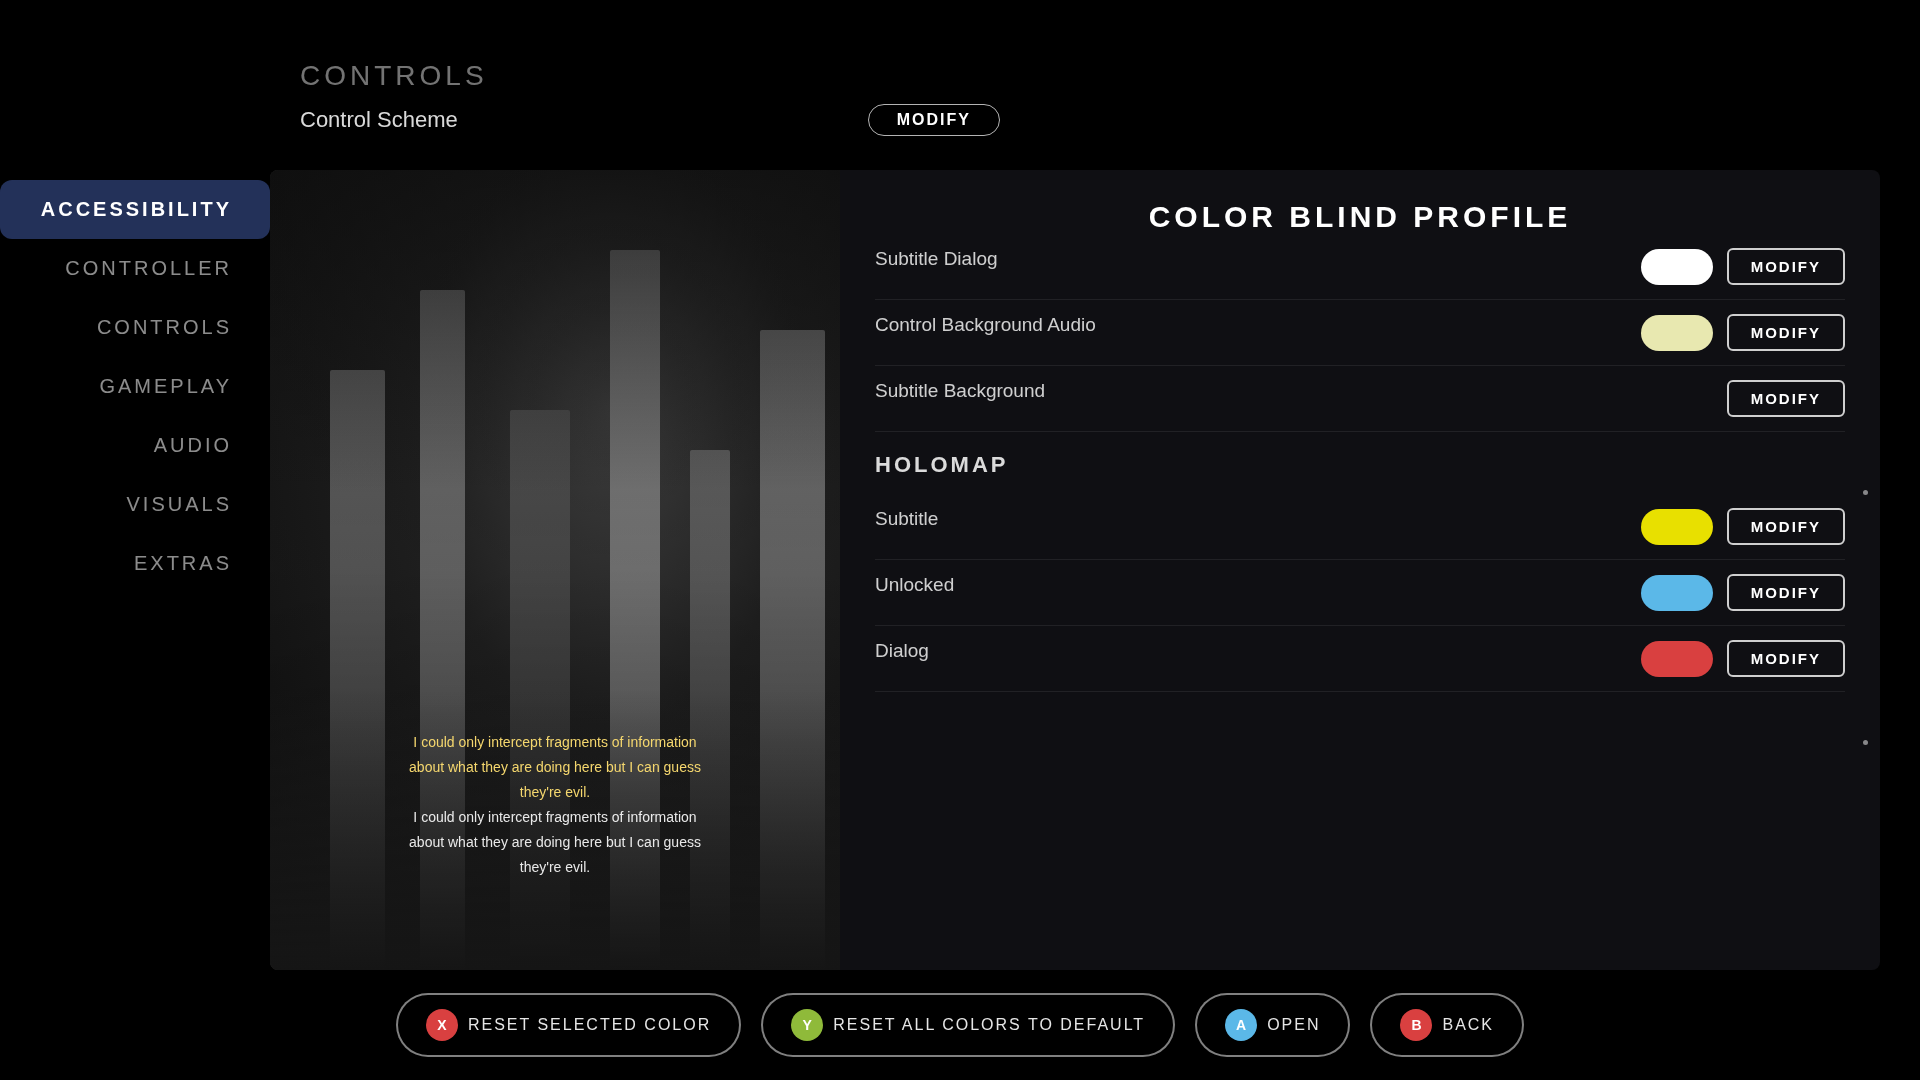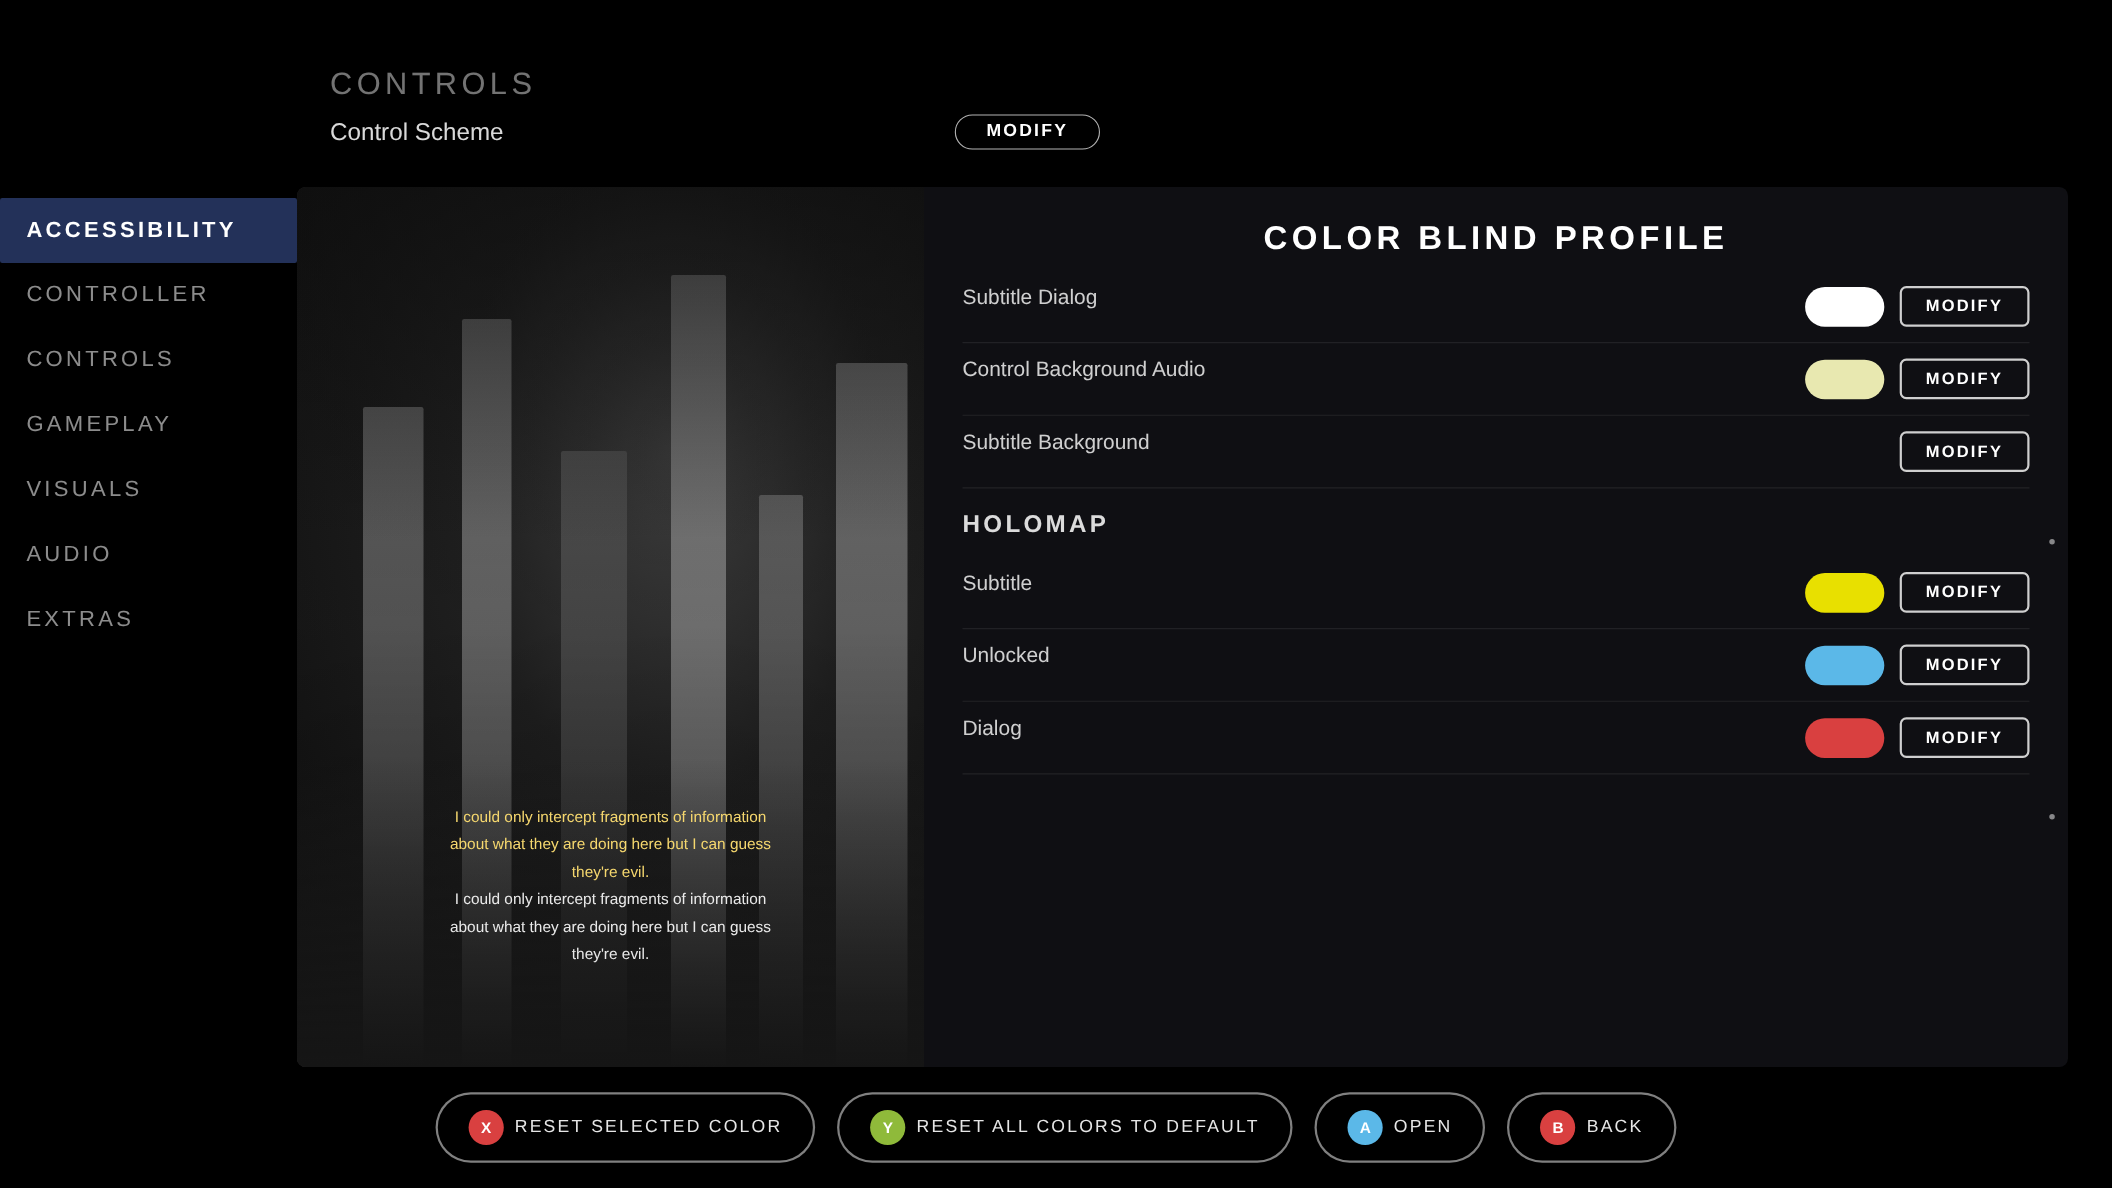--- a/index.html
+++ b/index.html
@@ -70,28 +70,29 @@
       position: absolute;
       top: 170px;
       left: 0;
       width: 270px;
       bottom: 120px;
       background: transparent;
       padding-top: 10px;
     }
 
     .sidebar-item {
-      padding: 18px 24px;
+      padding: 18px 38px;
       color: rgba(255,255,255,0.55);
       font-size: 20px;
       letter-spacing: 3px;
       text-transform: uppercase;
       cursor: pointer;
       font-weight: 400;
-      border-radius: 2px;
+      border-radius: 12px;
+      text-align: right;
     }
 
     .sidebar-item.active {
       background: rgba(100,140,255,0.35);
       color: #fff;
       font-weight: 600;
     }
 
     
     .main-content {
@@ -181,21 +182,20 @@
       background: rgba(255,255,255,0.3);
       border-radius: 3px;
     }
 
     .panel-title {
       color: #fff;
       font-size: 30px;
       font-weight: 700;
       letter-spacing: 4px;
       text-align: center;
-      margin-bottom: 12px;
       text-transform: uppercase;
     }
 
     .panel-subtitle {
       color: rgba(255,255,255,0.65);
       font-size: 16px;
       text-align: center;
       line-height: 1.5;
       margin-bottom: 30px;
     }
@@ -340,24 +340,24 @@
   <div class="sidebar-item">
     <span>CONTROLLER</span>
   </div>
   <div class="sidebar-item">
     <span>CONTROLS</span>
   </div>
   <div class="sidebar-item">
     <span>GAMEPLAY</span>
   </div>
   <div class="sidebar-item">
+    <span>AUDIO</span>
+  </div>
+  <div class="sidebar-item">
     <span>VISUALS</span>
-  </div>
-  <div class="sidebar-item">
-    <span>AUDIO</span>
   </div>
   <div class="sidebar-item">
     <span>EXTRAS</span>
   </div>
 </div>
 
 <div class="main-content">
 
   <div class="game-preview">
     <div class="game-preview-inner">

